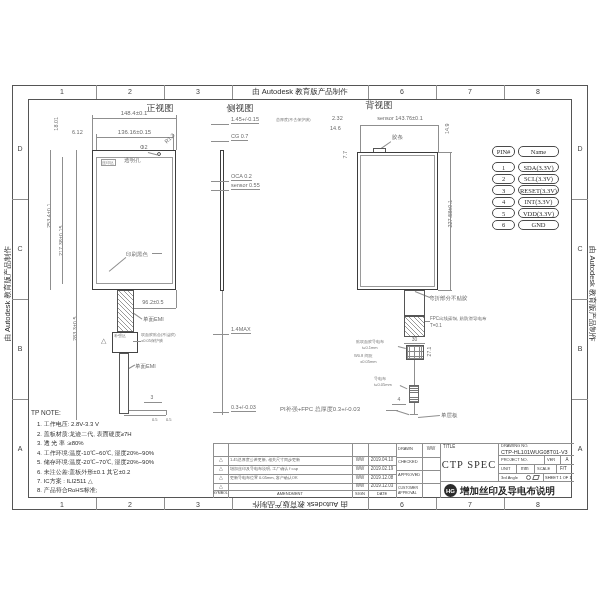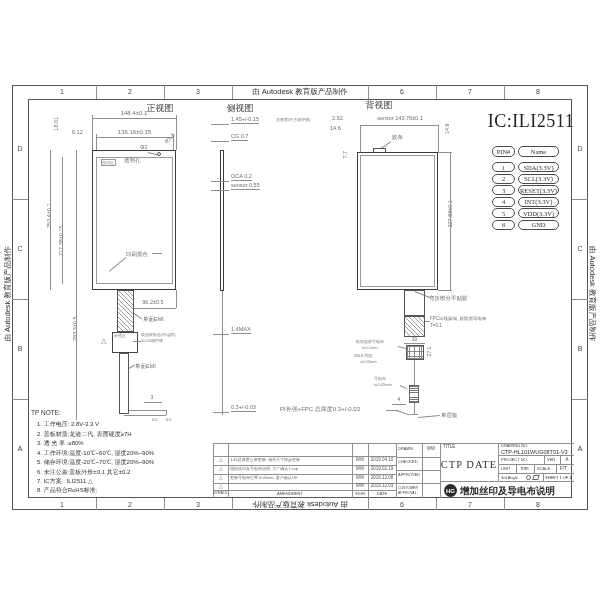--- a/index.html
+++ b/index.html
@@ -196,21 +196,20 @@
   <div class="t" style="left:374px;top:377px;font-size:4px;color:#777;">导电布</div>
   <div class="t" style="left:374px;top:383px;font-size:4px;color:#777;">t=0.05mm</div>
   <div class="DL" style="left:400px;top:385px;width:8px;transform:rotate(25deg);"></div>
   <div class="t c d" style="left:394px;top:397px;width:10px;font-size:5px;">4</div>
   <div class="L" style="left:392px;top:404px;width:14px;height:0.7px;"></div>
   <div class="L" style="left:414px;top:403px;width:0.7px;height:11px;"></div>
   <div class="L" style="left:410px;top:414px;width:8px;height:0.7px;"></div>
   <div class="t d" style="left:441px;top:413px;font-size:5.5px;">单层板</div>
   <div class="DL" style="left:418px;top:417px;width:22px;transform:rotate(-5deg);"></div>
 
-  <div class="t c serif" style="left:486px;top:112px;width:90px;font-size:18px;color:#222;letter-spacing:0.5px;">IC:ILI2511</div>
   <div class="pcell" style="left:492px;top:146px;width:23px;height:11px;">PIN#</div>
   <div class="pcell" style="left:518px;top:146px;width:41px;height:11px;">Name</div>
   <div class="pcell" style="left:492px;top:162px;width:23px;height:10px;">1</div>
   <div class="pcell" style="left:518px;top:162px;width:41px;height:10px;">SDA(3.3V)</div>
   <div class="pcell" style="left:492px;top:173.5px;width:23px;height:10px;">2</div>
   <div class="pcell" style="left:518px;top:173.5px;width:41px;height:10px;">SCL(3.3V)</div>
   <div class="pcell" style="left:492px;top:185px;width:23px;height:10px;">3</div>
   <div class="pcell" style="left:518px;top:185px;width:41px;height:10px;">RESET(3.3V)</div>
   <div class="pcell" style="left:492px;top:196.5px;width:23px;height:10px;">4</div>
   <div class="pcell" style="left:518px;top:196.5px;width:41px;height:10px;">INT(3.3V)</div>
@@ -268,21 +267,21 @@
   <div class="t c" style="left:352px;top:491.5px;width:16px;font-size:4px;color:#444;">SIGN</div>
   <div class="t c" style="left:368px;top:491.5px;width:28px;font-size:4px;color:#444;">DATE</div>
 
   <div class="t" style="left:398px;top:447px;font-size:4px;color:#444;">DRAWN</div>
   <div class="t c" style="left:423px;top:447px;width:16px;font-size:4.5px;color:#555;">WW</div>
   <div class="t" style="left:398px;top:460px;font-size:4px;color:#444;">CHECKED</div>
   <div class="t" style="left:398px;top:473px;font-size:4px;color:#444;">APPROVED</div>
   <div class="t" style="left:398px;top:486px;font-size:3.5px;color:#444;white-space:normal;width:26px;line-height:5px;">CUSTOMER APPROVAL</div>
 
   <div class="t" style="left:443px;top:445px;font-size:4.5px;color:#444;">TITLE</div>
-  <div class="t c serif" style="left:440px;top:460px;width:58px;font-size:10.5px;color:#333;letter-spacing:1px;">CTP DATE</div>
+  <div class="t c serif" style="left:440px;top:460px;width:58px;font-size:10.5px;color:#333;letter-spacing:1px;">CTP SPEC</div>
   <div class="t" style="left:501px;top:444px;font-size:4px;color:#444;">DRAWING NO.</div>
   <div class="t" style="left:501px;top:450px;font-size:5.5px;color:#333;">CTP-HL101WUG08T01-V3</div>
   <div class="t" style="left:501px;top:458px;font-size:4px;color:#444;">PROJECT NO.</div>
   <div class="t" style="left:547px;top:458px;font-size:4px;color:#444;">VER</div>
   <div class="t c" style="left:562px;top:457.5px;width:10px;font-size:4.5px;color:#333;">A</div>
   <div class="t" style="left:501px;top:466.5px;font-size:4px;color:#444;">UNIT</div>
   <div class="t" style="left:521px;top:466.5px;font-size:4.5px;color:#333;">mm</div>
   <div class="t" style="left:537px;top:466.5px;font-size:4px;color:#444;">SCALE</div>
   <div class="t" style="left:560px;top:466.5px;font-size:4.5px;color:#333;">F/T</div>
   <div class="t" style="left:501px;top:475.5px;font-size:4px;color:#444;">3rd Angle</div>

